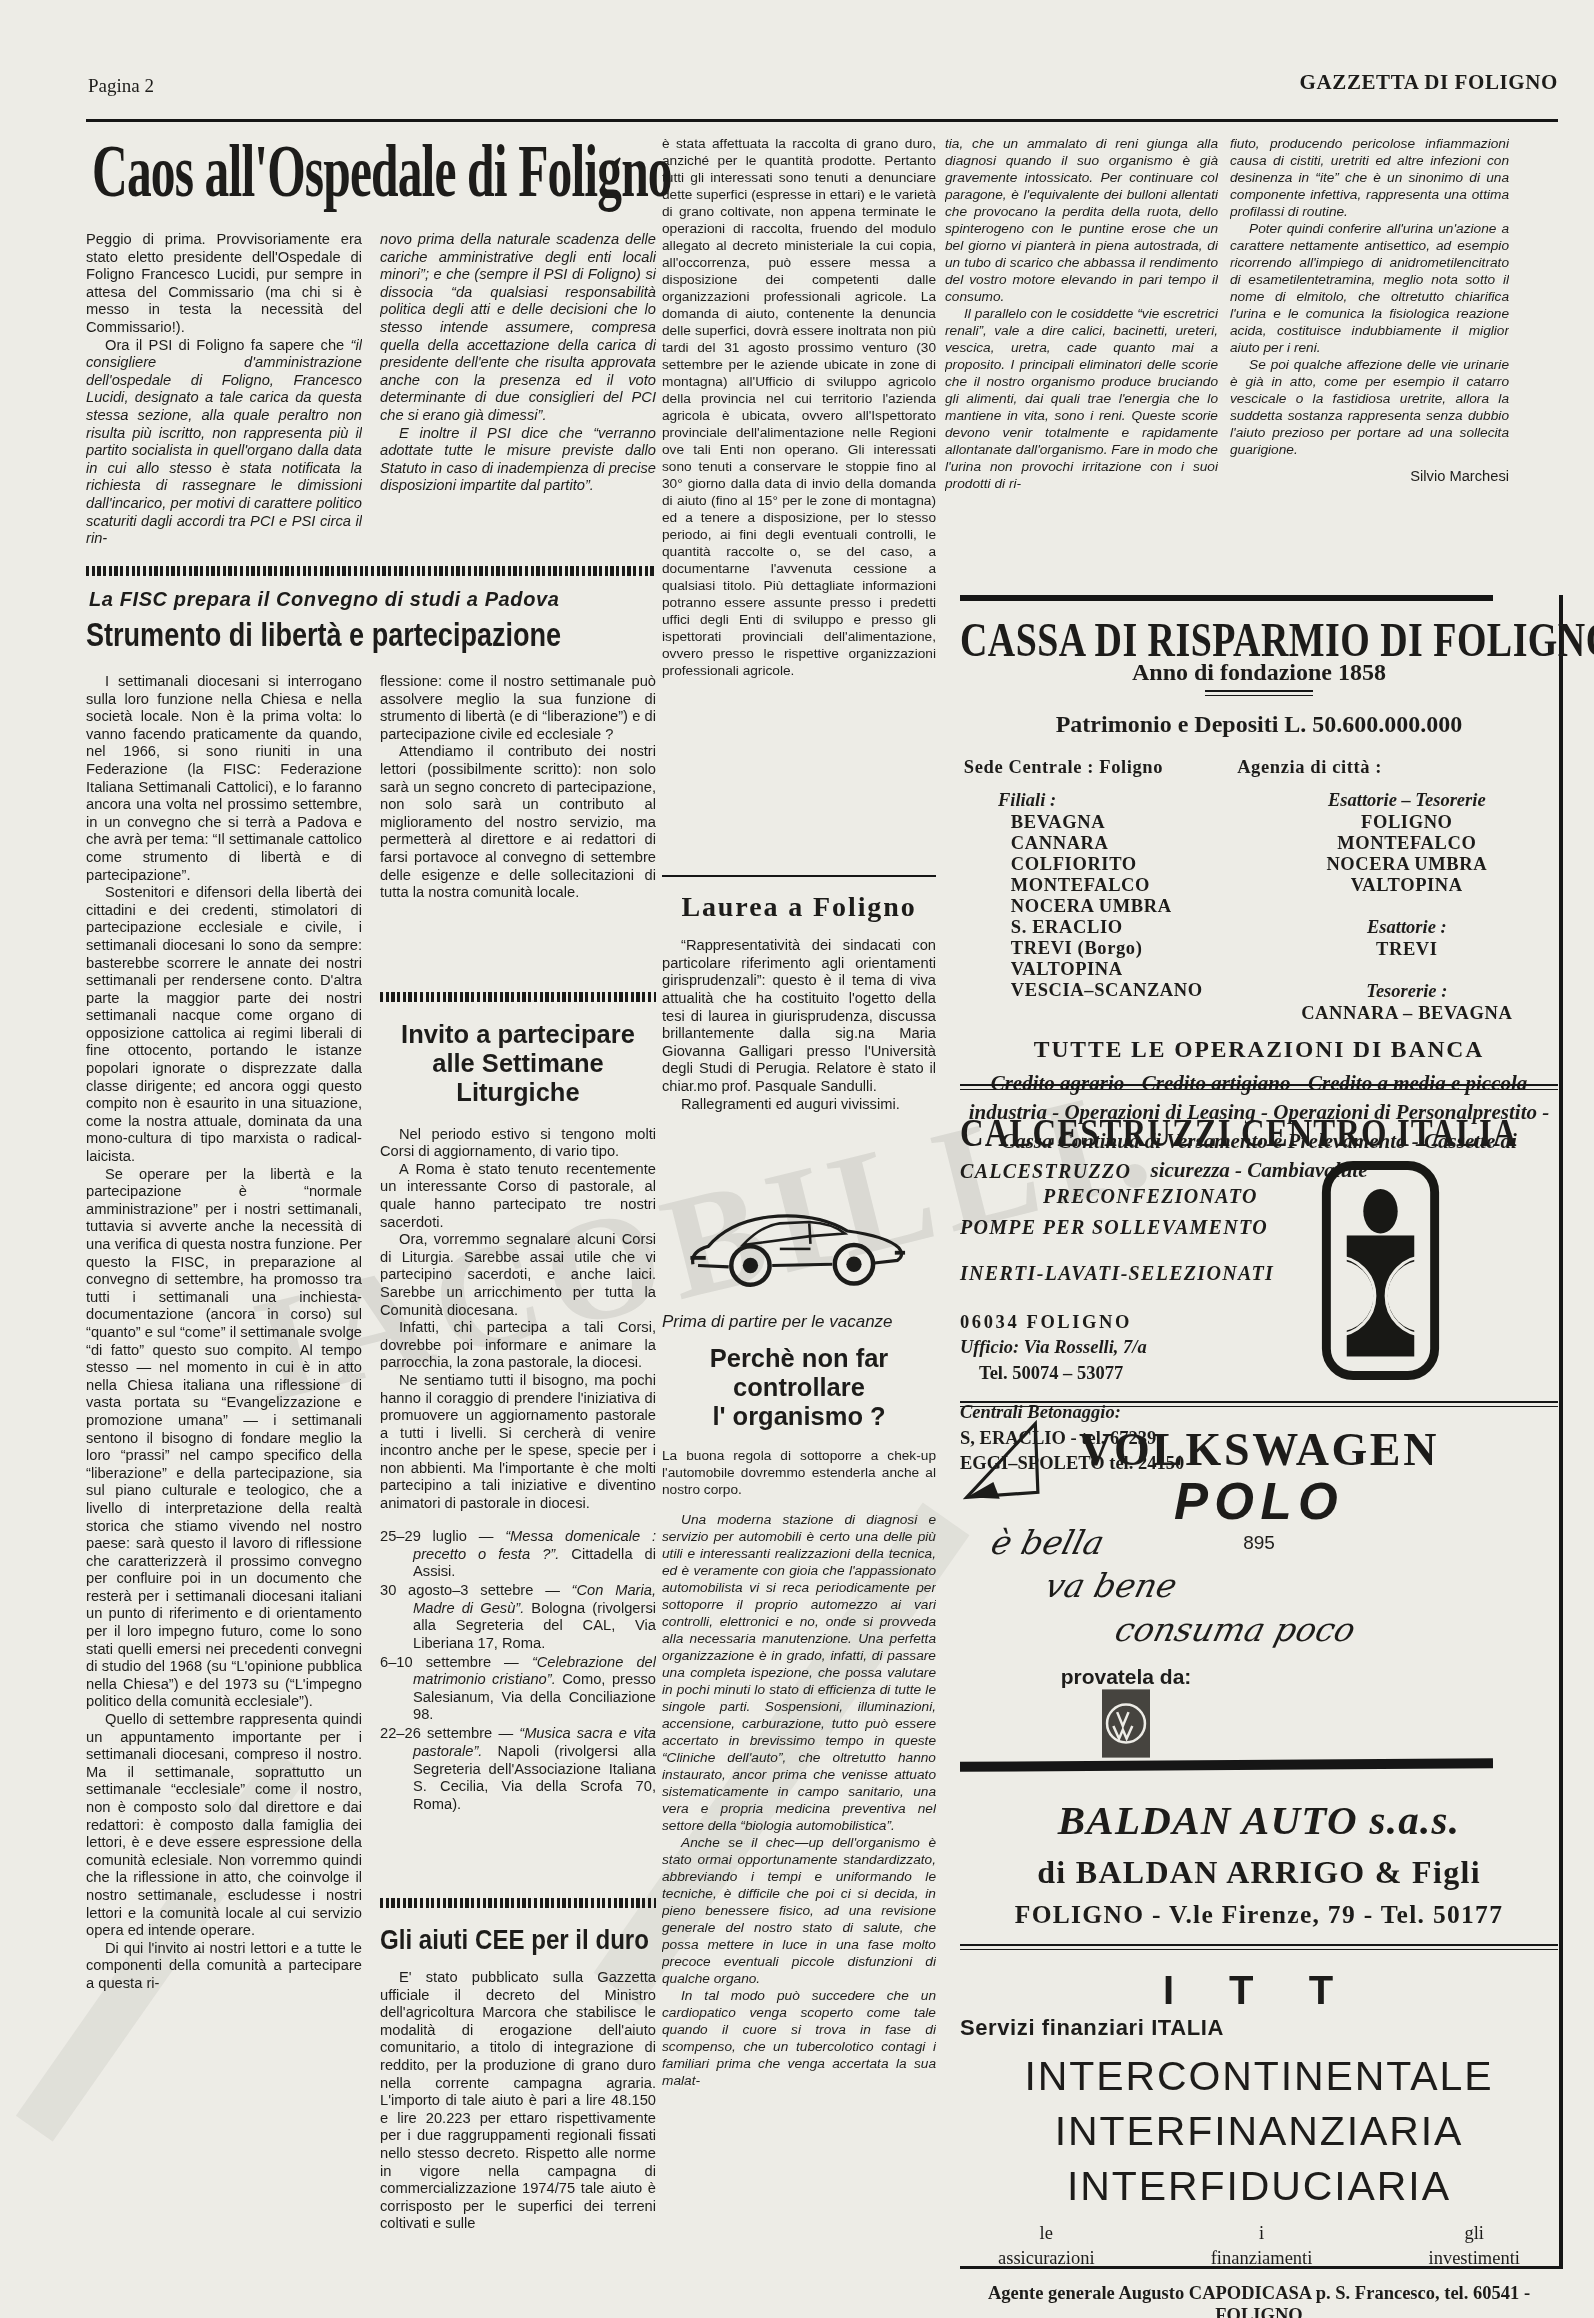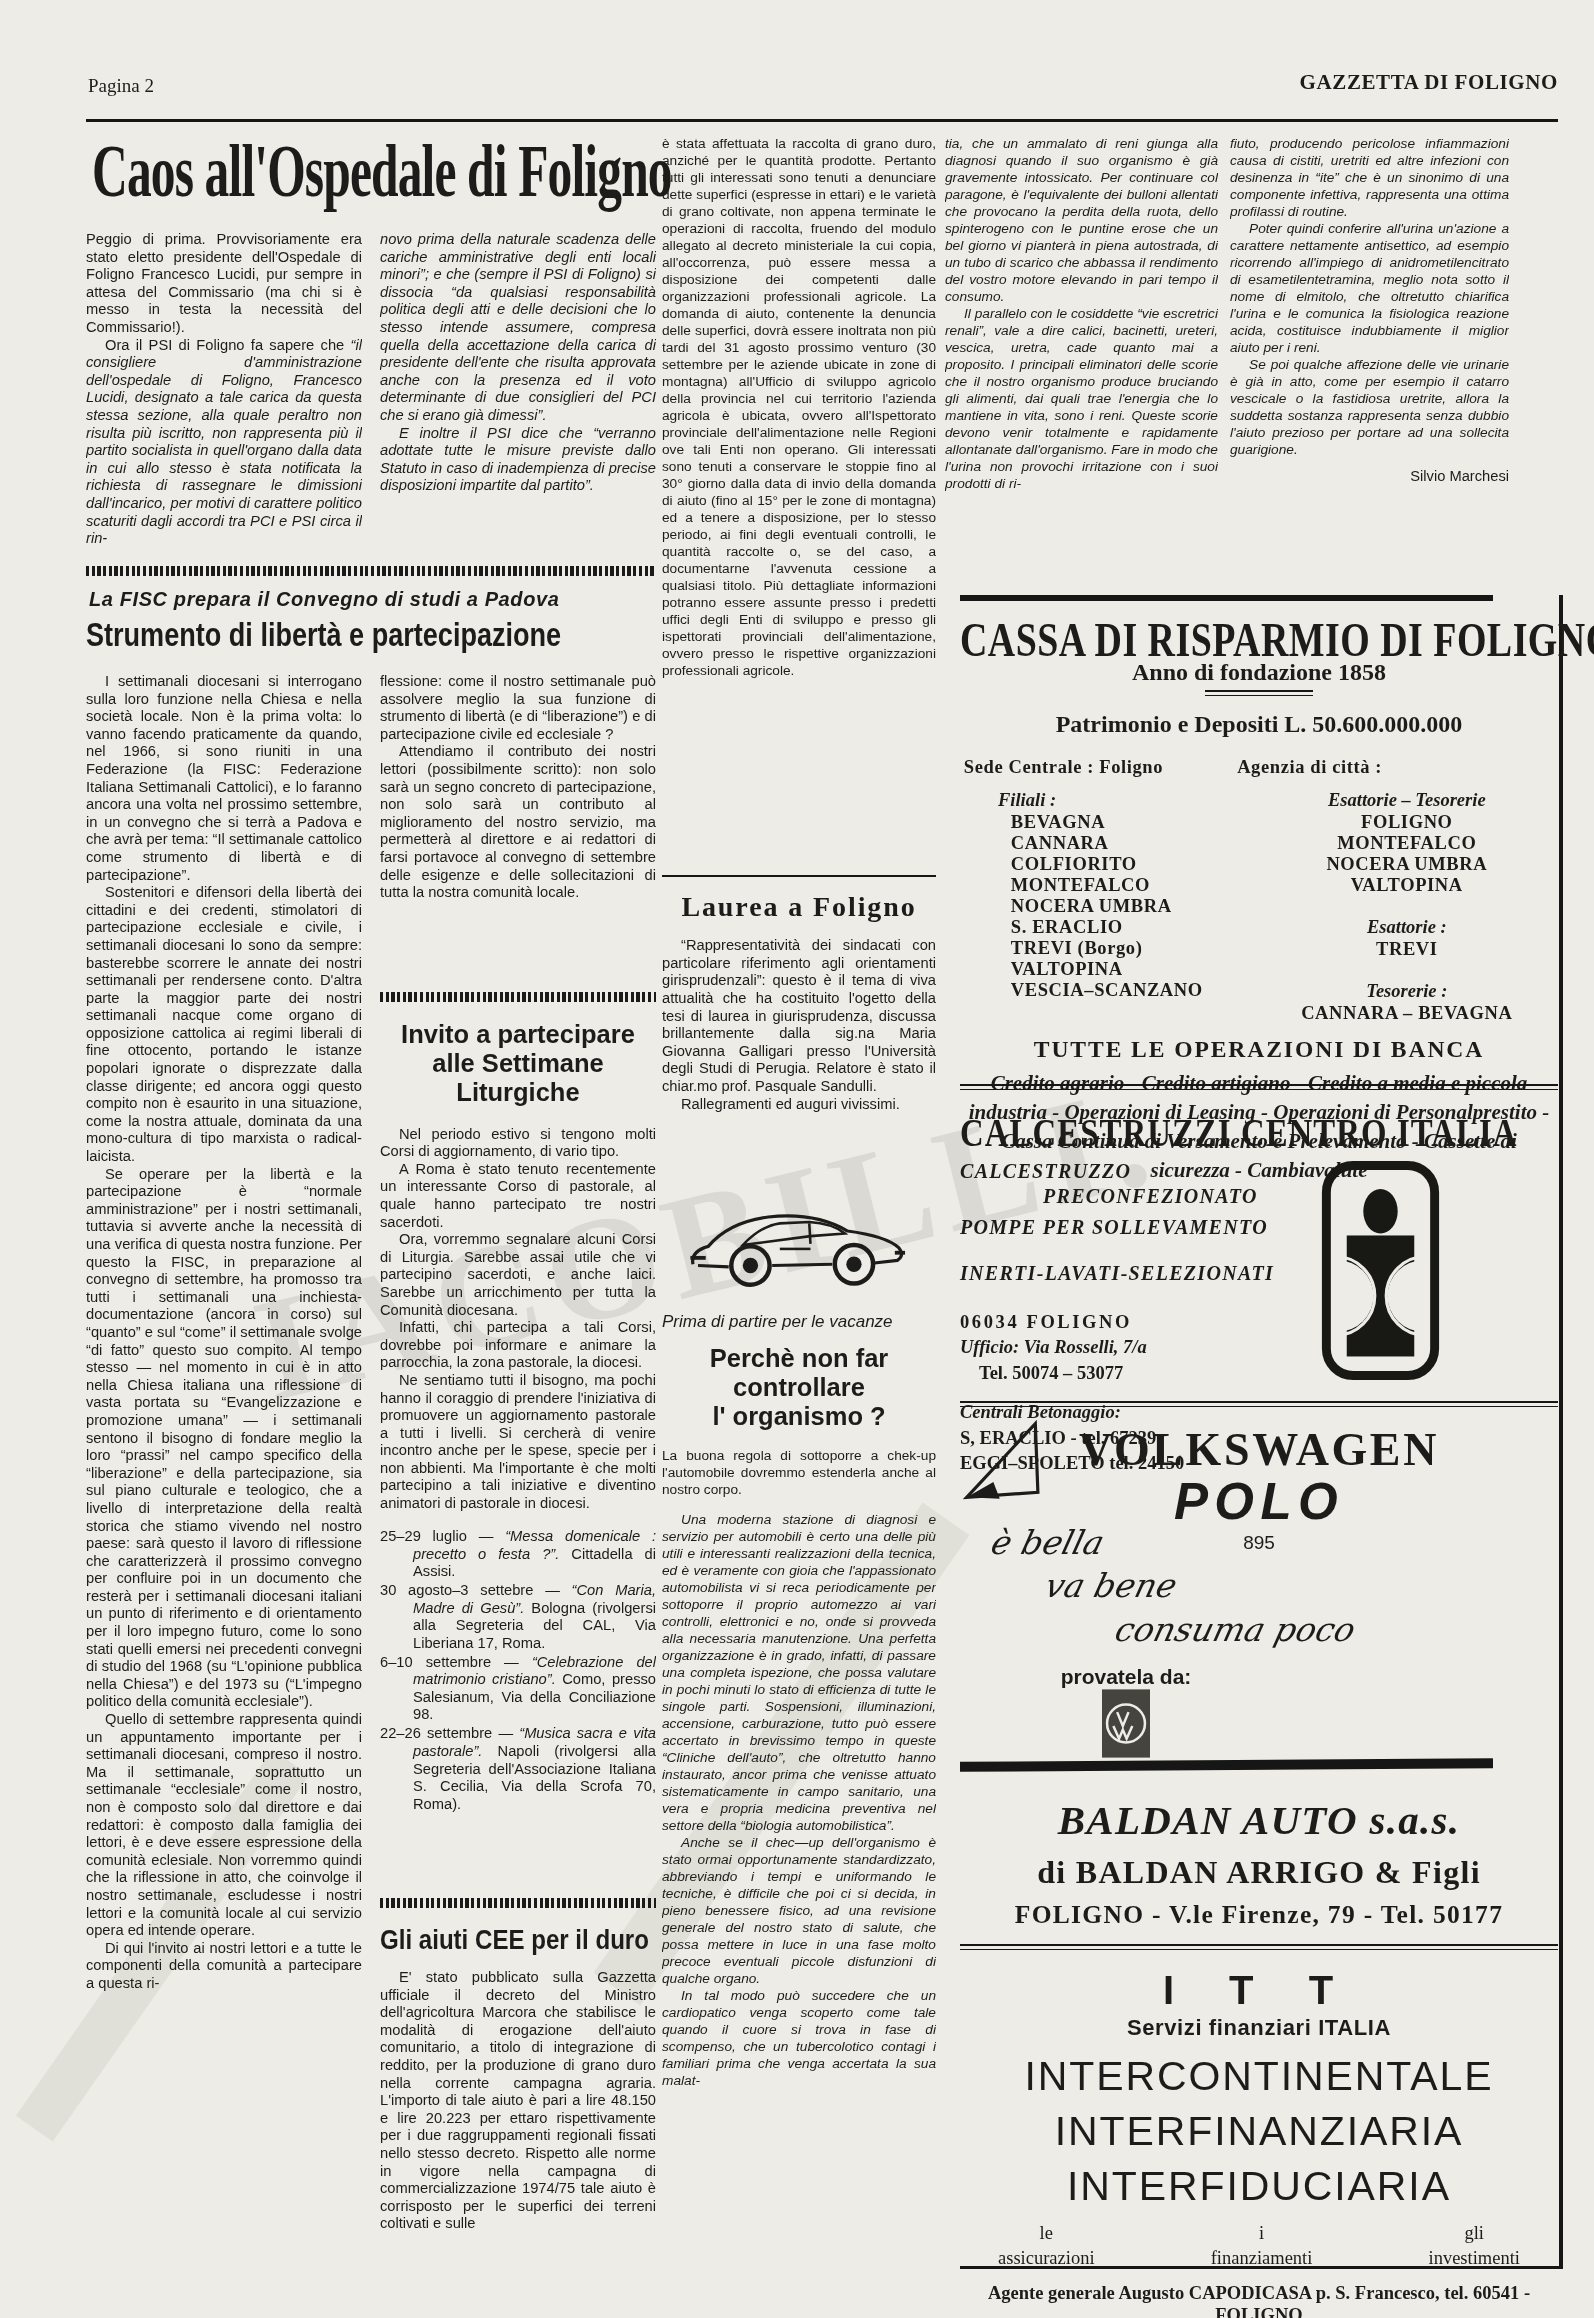--- a/index.html
+++ b/index.html
@@ -37,21 +37,21 @@
   .calc-info{font:bold 18.5px/25.5px "Liberation Serif",serif;}
   .vw-brand{font:bold 46px/50px "Liberation Serif",serif;letter-spacing:2.6px;text-align:center;}
   .vw-model{font:bold italic 51px/54px "Liberation Sans",sans-serif;letter-spacing:6.4px;text-align:center;}
   .vw-code{font:19px/22px "Liberation Sans",sans-serif;text-align:center;}
   .vw-script{font:italic 33px/36px "DejaVu Serif",serif;transform:skewX(-14deg);}
   .vw-cta{font:bold 21px/24px "Liberation Sans",sans-serif;text-align:center;}
   .baldan1{font:bold italic 41px/45px "Liberation Serif",serif;text-align:center;letter-spacing:1.3px;}
   .baldan2{font:bold 32px/36px "Liberation Serif",serif;text-align:center;letter-spacing:1.3px;}
   .baldan3{font:bold 25.5px/29px "Liberation Serif",serif;text-align:center;letter-spacing:1.3px;}
   .itt-logo{font:bold 40px/41px "Liberation Sans",sans-serif;letter-spacing:22px;text-align:center;}
-  .itt-sub{font:bold 22px/25.5px "Liberation Sans",sans-serif;text-align:center;letter-spacing:0.6px;}
+  .itt-sub{font:bold 22px/25.5px "Liberation Sans",sans-serif;text-align:left;letter-spacing:0.6px;}
   .itt-big{font:400 41px/55px "Liberation Sans",sans-serif;text-align:center;letter-spacing:1.9px;}
   .itt-col{font:18.5px/25.5px "Liberation Serif",serif;text-align:center;}
   .itt-agent{font:bold 18.5px/22px "Liberation Serif",serif;text-align:center;}
   .event{text-indent:-33px;padding-left:33px;margin-top:1.3px;}
   .watermark{font:bold 147px/147px "Liberation Serif",serif;color:rgba(120,120,112,.16);
              transform:rotate(-14deg);transform-origin:0 0;white-space:nowrap;letter-spacing:9px;}
   .stripe{background:rgba(120,120,112,.10);transform:rotate(35deg);}
 </style>
 </head>
 <body>

